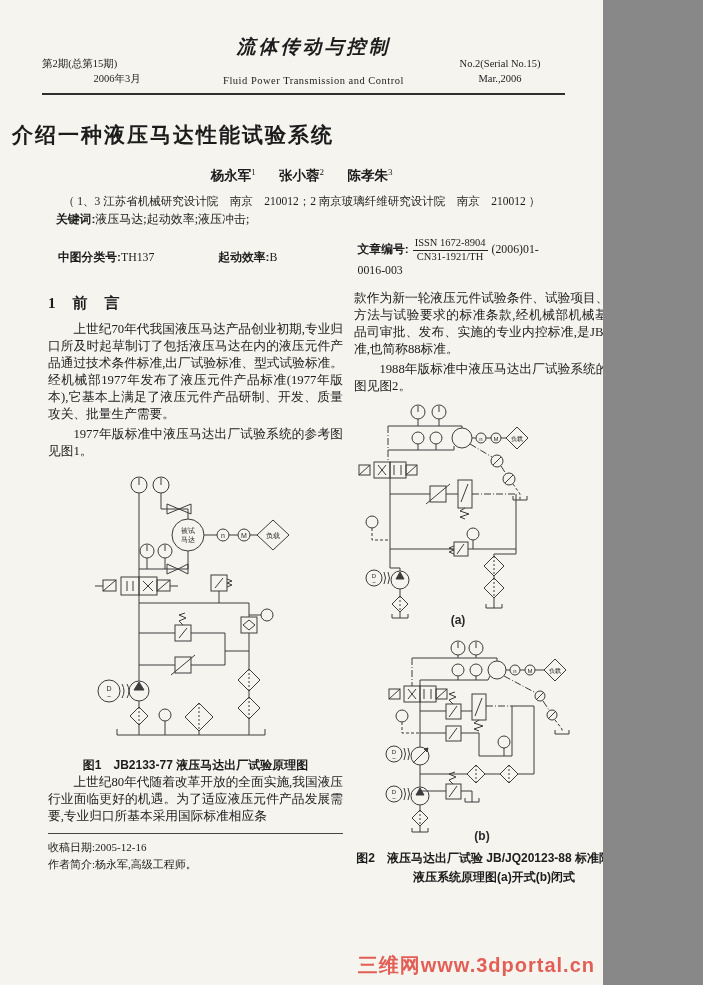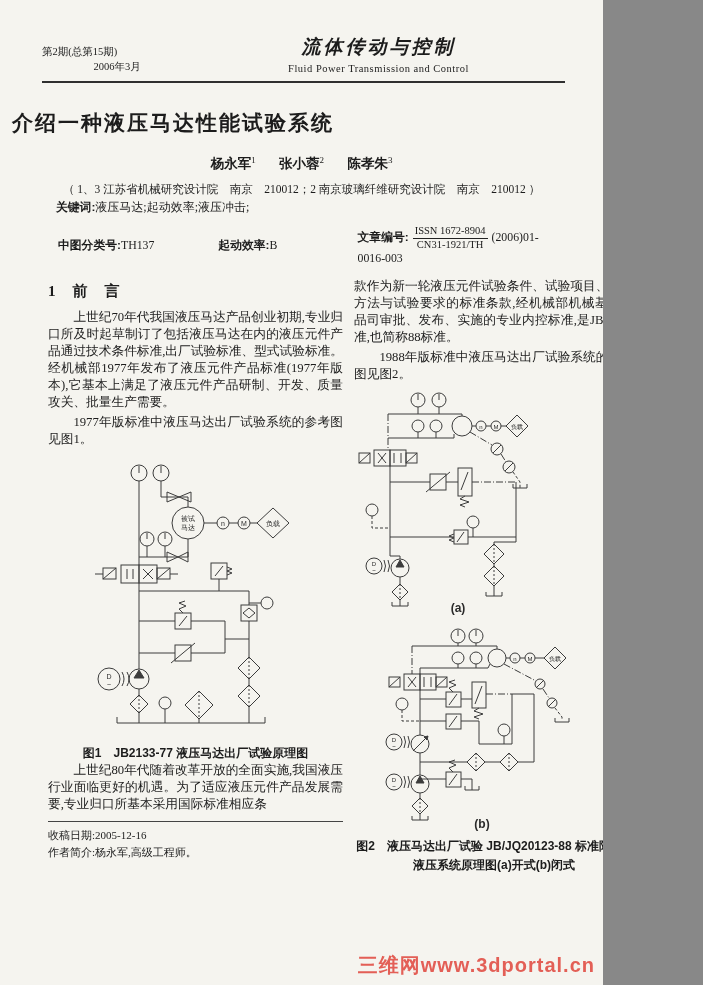--- a/index.html
+++ b/index.html
@@ -8,21 +8,21 @@
   
   .header{display:flex;justify-content:space-between;align-items:flex-end;
           margin:34px 38px 0 42px;padding-bottom:7px;border-bottom:2.5px solid #2f2f2f;}
   .h-left,.h-right{font-size:10.5px;line-height:15px;}
   .h-left{text-align:left;width:150px;}
   .h-left div:last-child{text-align:center;}
   .h-right{text-align:center;width:130px;}
   .h-center{text-align:center;flex:1;}
   .jzh{font-size:19px;font-weight:bold;font-style:italic;letter-spacing:3px;
        font-family:"Liberation Serif",serif;}
-  .jen{font-size:10.5px;margin-top:3px;letter-spacing:.5px;}
+  .jen{font-size:10.5px;margin-top:15px;letter-spacing:.5px;}
   
   .title{margin:26px 0 0 12px;text-align:left;font-size:21px;letter-spacing:2px;font-weight:bold;}
   .authors{margin-top:17px;text-align:center;font-size:13.5px;font-weight:bold;}
   .authors span.au{margin:0 10px;}
   .authors sup{font-size:9px;font-weight:normal;}
   .affil{margin-top:9px;text-align:center;font-size:11.5px;}
   
   .abstract,.kw{margin:13px 46px 0 56px;font-size:12px;line-height:15.8px;text-align:justify;}
   .abstract b,.kw b{font-family:"Liberation Sans",sans-serif;font-size:11.8px;}
   .kw{margin-top:3px;}
@@ -60,20 +60,24 @@
 
   <div class="header">
     <div class="h-left">
       <div>第2期(总第15期)</div>
       <div>2006年3月</div>
     </div>
     <div class="h-center">
       <div class="jzh">流体传动与控制</div>
       <div class="jen">Fluid Power Transmission and Control</div>
     </div>
+    <div class="h-right">
+      <div>No.2(Serial No.15)</div>
+      <div>Mar.,2006</div>
+    </div>
   </div>
 
   <h1 class="title">介绍一种液压马达性能试验系统</h1>
 
   <div class="authors">
     <span class="au"><span>杨永军</span><sup>1</sup></span>
     <span class="au"><span>张小蓉</span><sup>2</sup></span>
     <span class="au"><span>陈孝朱</span><sup>3</sup></span>
   </div>
 

